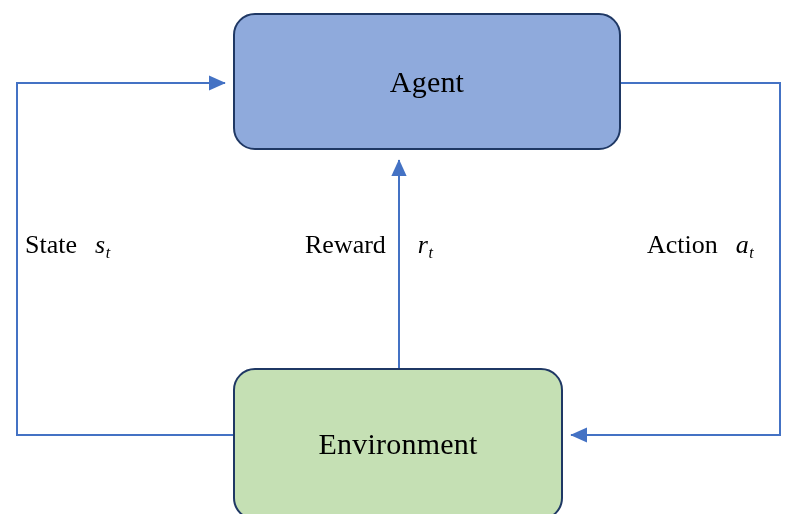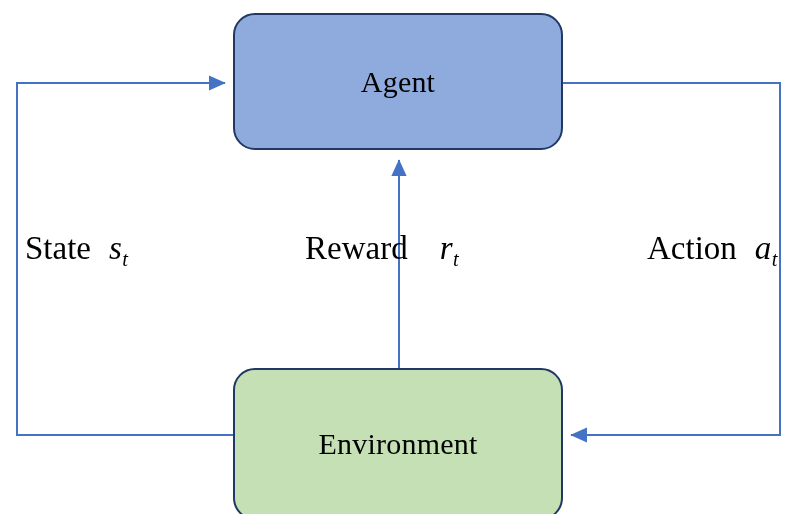--- a/index.html
+++ b/index.html
@@ -30,21 +30,21 @@
     box-sizing: border-box;
     display: flex;
     align-items: center;
     justify-content: center;
     border: 2px solid #1F3864;
     border-radius: 22px;
   }
   #agent-box {
     left: 233px;
     top: 13px;
-    width: 330px;
+    width: 388px;
     height: 137px;
     background: #8FAADC;
   }
   #environment-box {
     left: 233px;
     top: 368px;
     width: 330px;
     height: 152px;
     background: #C5E0B4;
   }
@@ -52,21 +52,21 @@
     font-family: "Liberation Serif", "DejaVu Serif", serif;
     font-size: 30px;
     font-weight: 400;
     color: #000000;
     letter-spacing: 0.2px;
     line-height: 1;
   }
   .edge-label {
     position: absolute;
     font-family: "Liberation Serif", "DejaVu Serif", serif;
-    font-size: 33px;
+    font-size: 26px;
     color: #000000;
     white-space: nowrap;
     line-height: 1;
   }
   .edge-label .sym {
     font-style: italic;
     margin-left: 18px;
   }
   .edge-label .sym sub {
     font-style: italic;

